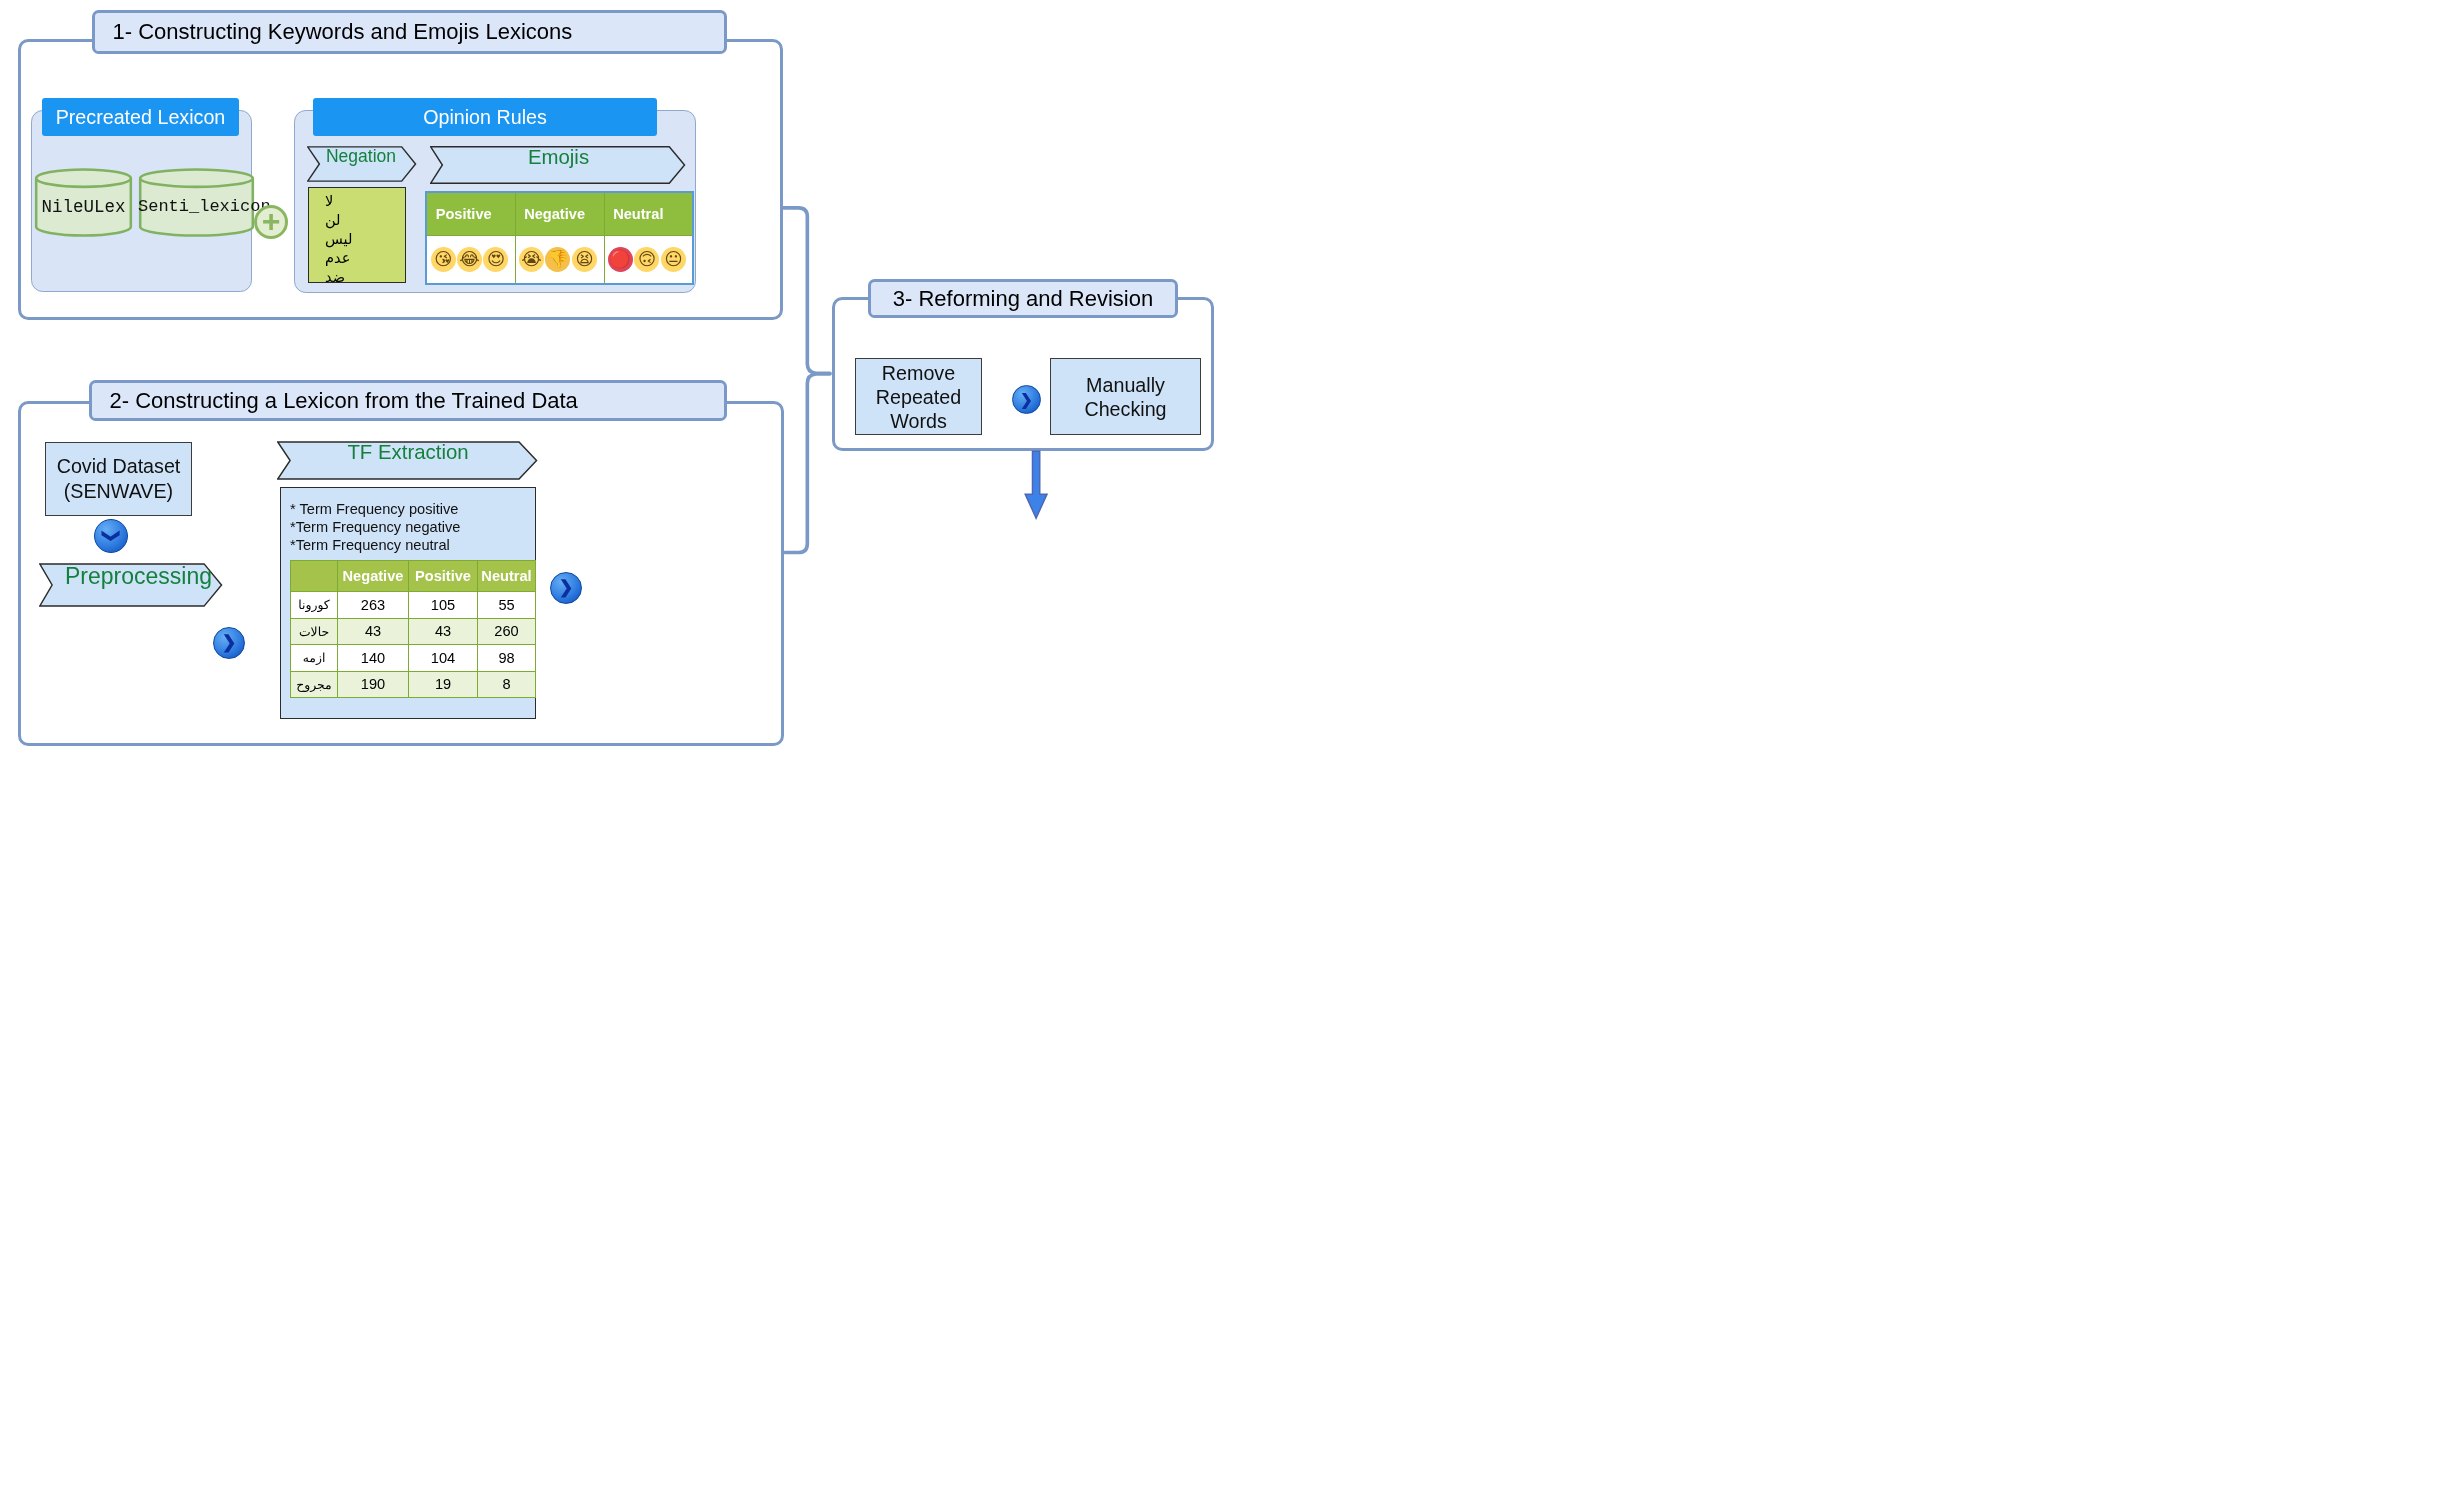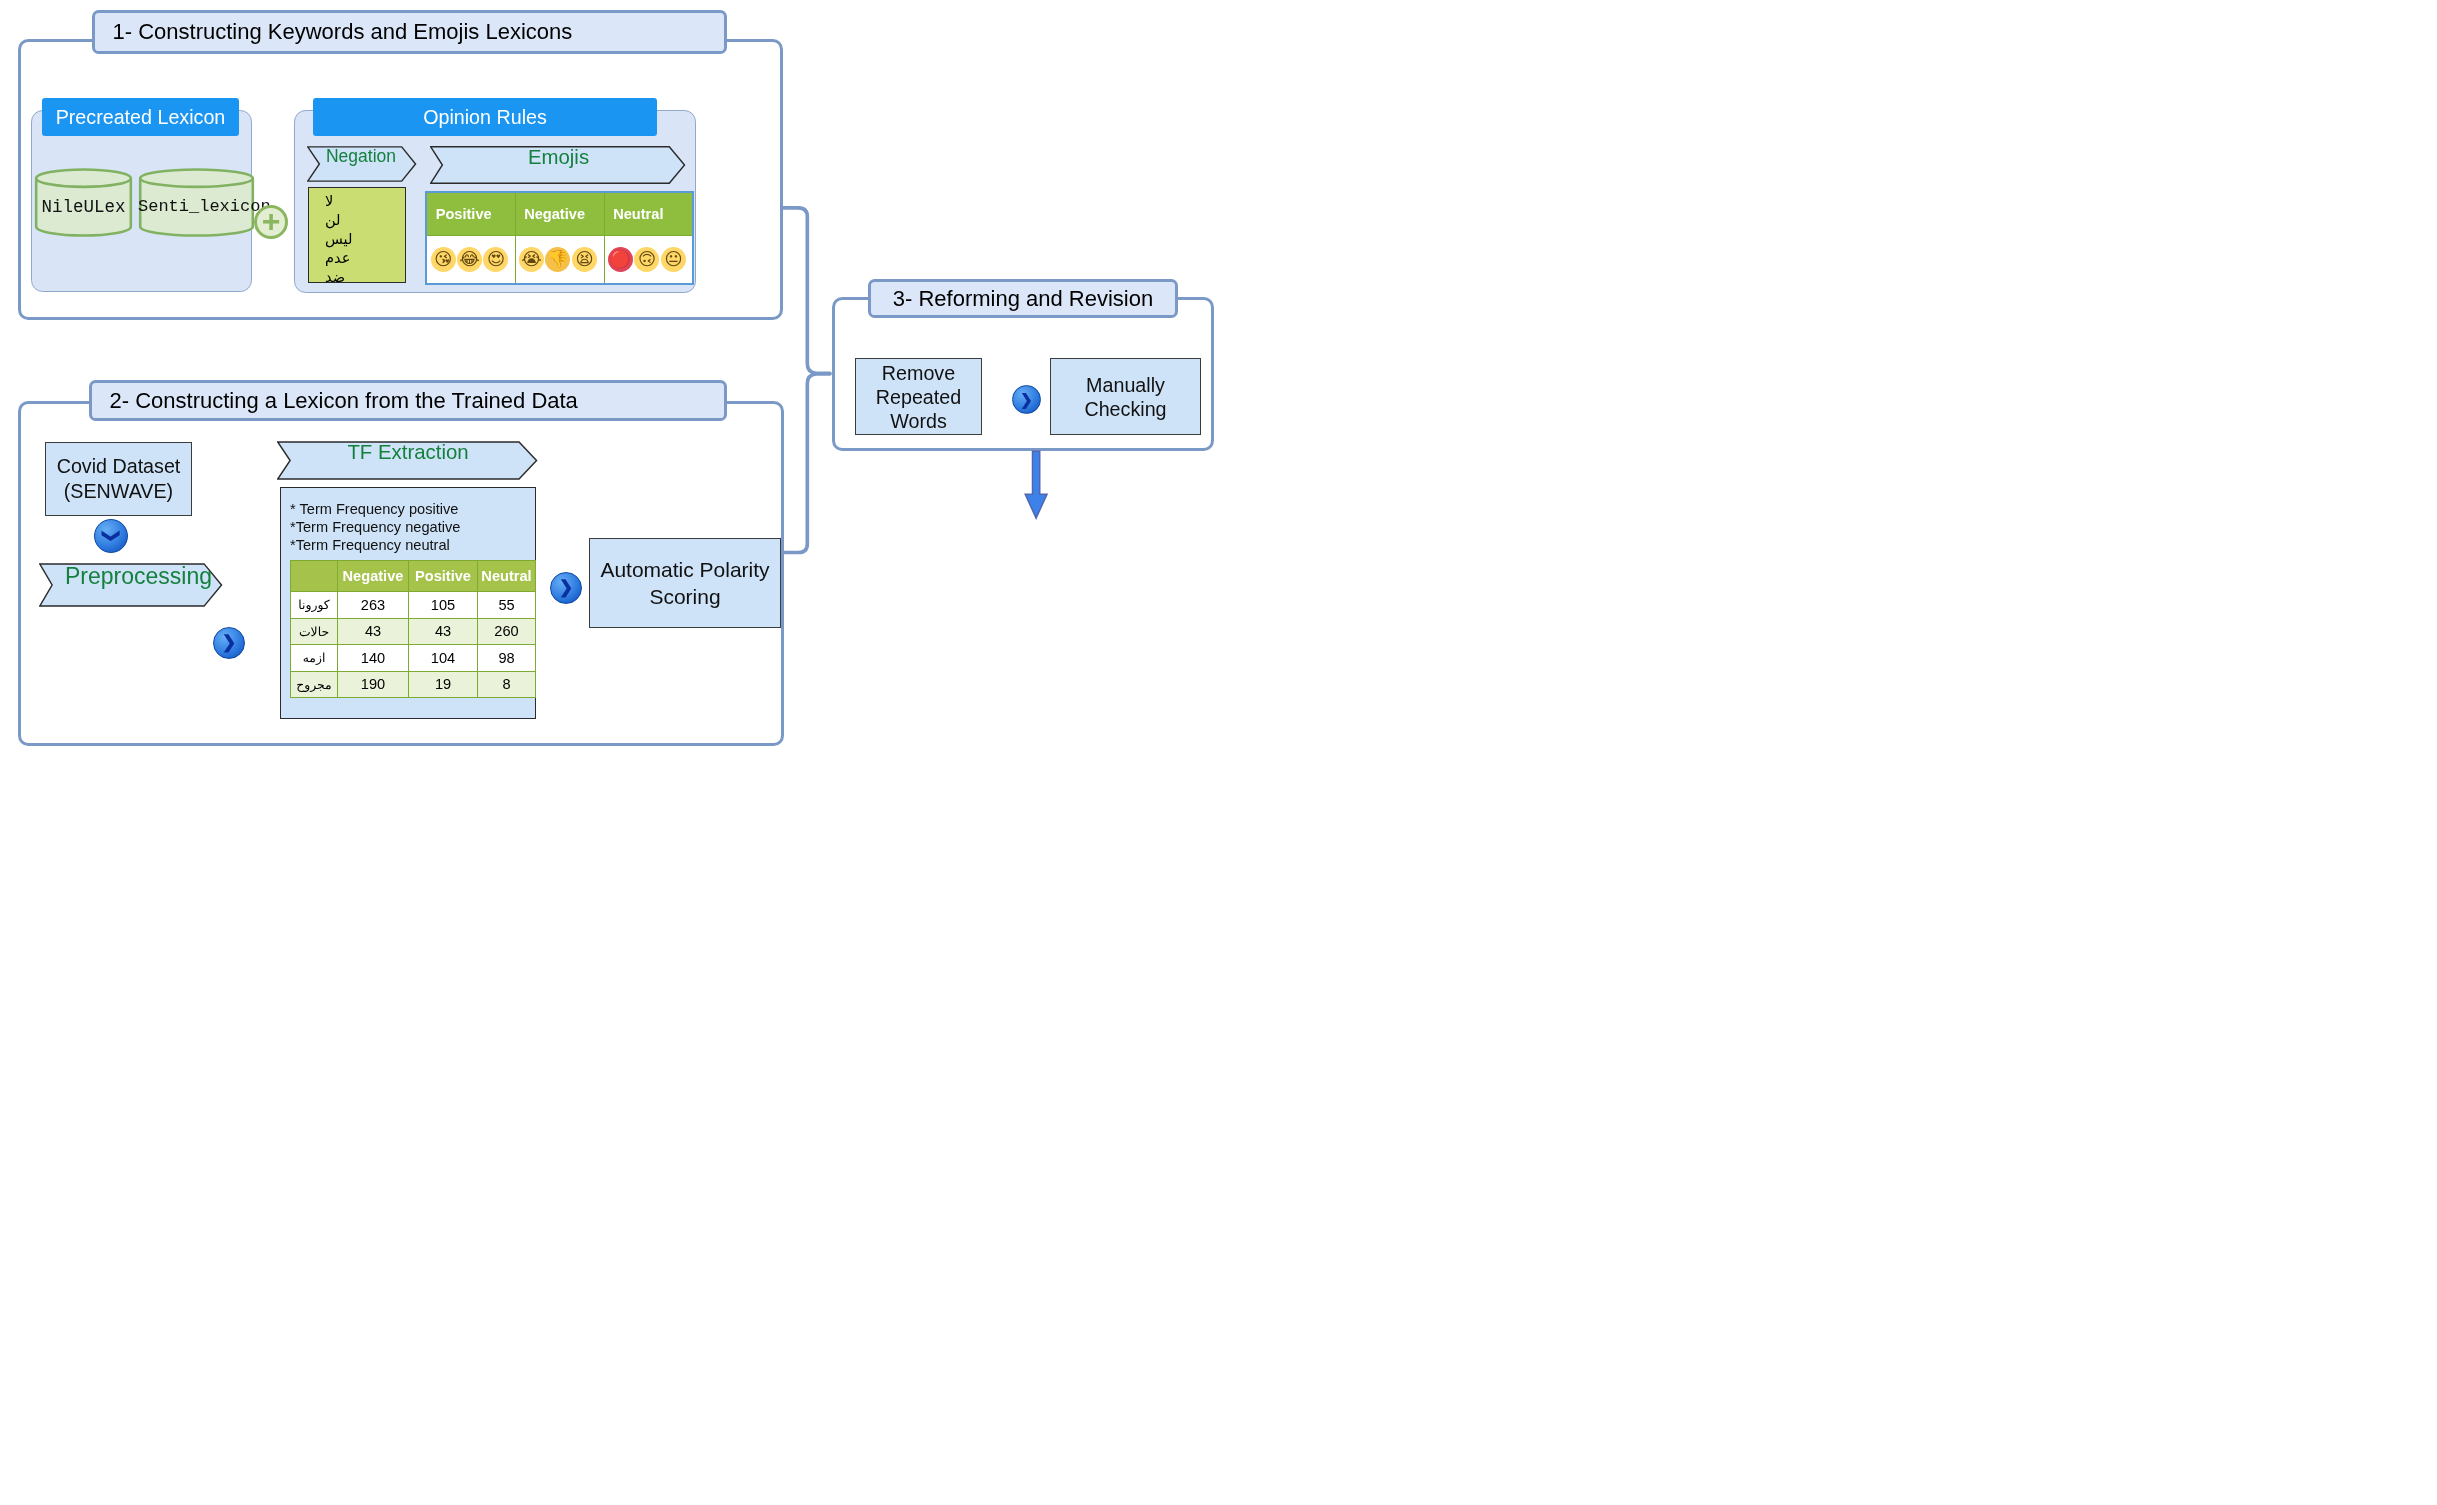--- a/index.html
+++ b/index.html
@@ -208,24 +208,20 @@
           <td>19</td>
           <td>8</td>
         </tr>
       </tbody>
   </table>
 
   <div class="abs chevcircle" style="left:550px;top:572px;width:32px;height:32px;">
     <span>❯</span>
   </div>
 
-  <div class="abs box" style="left:589px;top:538px;width:192px;height:90px;font-size:21px;line-height:27px;">
-    <div>Automatic Polarity</div>
-    <div>Scoring</div>
-  </div>
 
   <div class="abs box" style="left:855px;top:358px;width:127px;height:77px;font-size:19.7px;line-height:24px;padding:0 13px;">
     <div>Remove Repeated Words</div>
   </div>
   <div class="abs chevcircle" style="left:1012px;top:385px;width:29px;height:29px;">
     <span style="font-size:15.3px;">❯</span>
   </div>
   <div class="abs box" style="left:1050px;top:358px;width:151px;height:77px;font-size:19.7px;line-height:24px;padding:0 22px;">
     <div>Manually Checking</div>
   </div>

